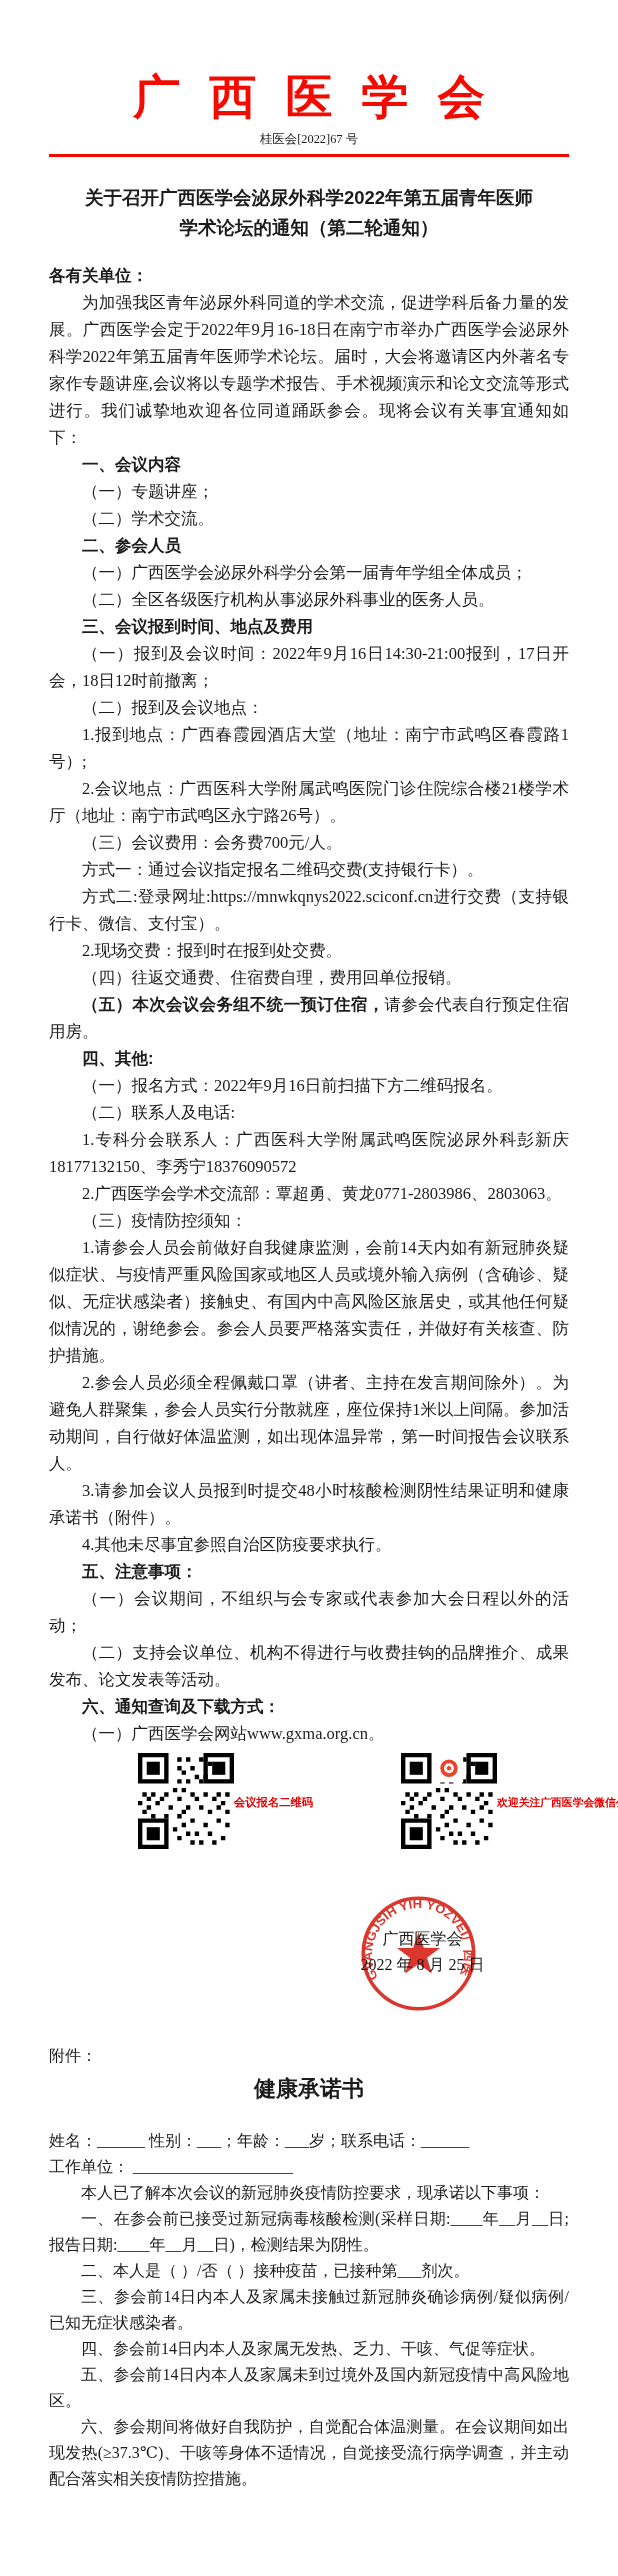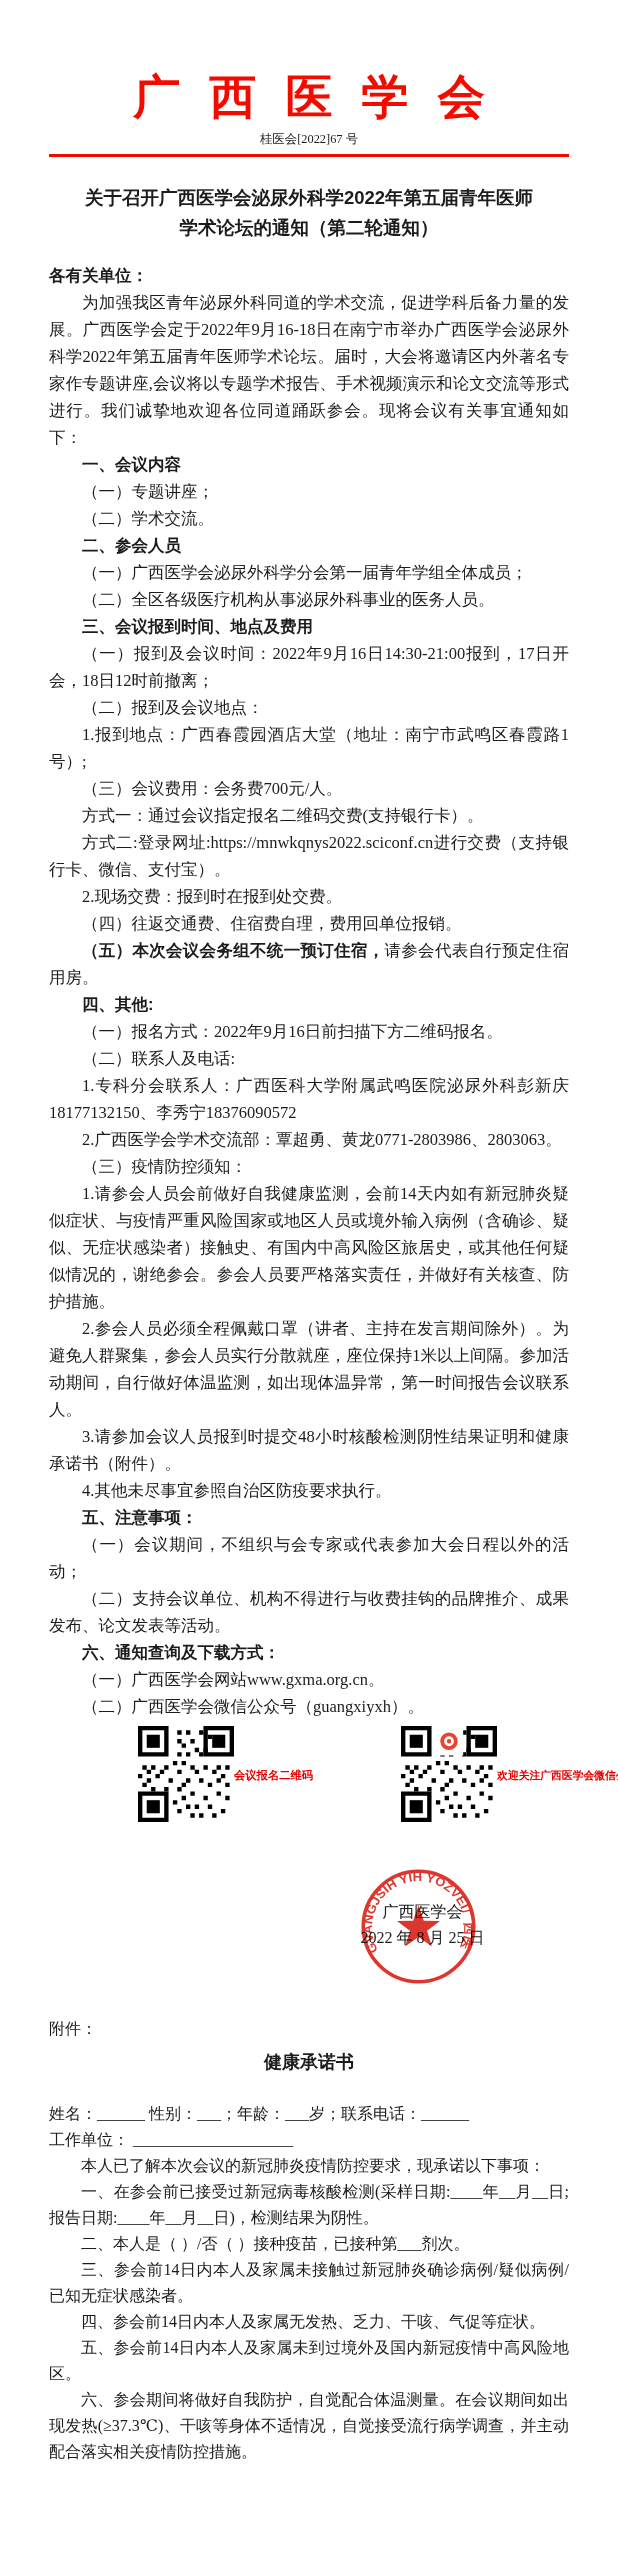--- a/index.html
+++ b/index.html
@@ -64,21 +64,21 @@
   }
   .seal{
     position:absolute;left:305px;top:-37px;width:129px;height:129px;
     mix-blend-mode:multiply;opacity:0.92;pointer-events:none;
   }
   
   .att-label{margin-top:61px;font-size:16px;line-height:23px;}
   .att-title{
     margin-top:7.2px;text-align:center;
     font-family:"Liberation Sans","DejaVu Sans",sans-serif;
-    font-weight:bold;font-size:18px;line-height:30px;
+    font-weight:bold;font-size:22px;line-height:30px;
   }
   .att-body{margin-top:24px;}
   .att-line{font-size:16px;line-height:26px;text-indent:32px;text-align:justify;}
   .att-line.flush{text-indent:0;}
 </style>
 </head>
 <body>
 
 <div class="page">
 
@@ -99,20 +99,21 @@
       <p class="p head"><b class="b"></b><span>一、会议内容</span></p>
       <p class="p"><b class="b"></b><span>（一）专题讲座；</span></p>
       <p class="p"><b class="b"></b><span>（二）学术交流。</span></p>
       <p class="p head"><b class="b"></b><span>二、参会人员</span></p>
       <p class="p"><b class="b"></b><span>（一）广西医学会泌尿外科学分会第一届青年学组全体成员；</span></p>
       <p class="p"><b class="b"></b><span>（二）全区各级医疗机构从事泌尿外科事业的医务人员。</span></p>
       <p class="p head"><b class="b"></b><span>三、会议报到时间、地点及费用</span></p>
       <p class="p"><b class="b"></b><span>（一）报到及会议时间：2022年9月16日14:30-21:00报到，17日开会，18日12时前撤离；</span></p>
       <p class="p"><b class="b"></b><span>（二）报到及会议地点：</span></p>
       <p class="p"><b class="b"></b><span>1.报到地点：广西春霞园酒店大堂（地址：南宁市武鸣区春霞路1号）;</span></p>
+      <p class="p"><b class="b"></b><span>2.会议地点：广西医科大学附属武鸣医院门诊住院综合楼21楼学术厅（地址：南宁市武鸣区永宁路26号）。</span></p>
       <p class="p"><b class="b"></b><span>（三）会议费用：会务费700元/人。</span></p>
       <p class="p"><b class="b"></b><span>方式一：通过会议指定报名二维码交费(支持银行卡）。</span></p>
       <p class="p"><b class="b"></b><span>方式二:登录网址:https://mnwkqnys2022.sciconf.cn进行交费（支持银行卡、微信、支付宝）。</span></p>
       <p class="p"><b class="b"></b><span>2.现场交费：报到时在报到处交费。</span></p>
       <p class="p"><b class="b"></b><span>（四）往返交通费、住宿费自理，费用回单位报销。</span></p>
       <p class="p"><b class="b">（五）本次会议会务组不统一预订住宿，</b><span>请参会代表自行预定住宿用房。</span></p>
       <p class="p head"><b class="b"></b><span>四、其他:</span></p>
       <p class="p"><b class="b"></b><span>（一）报名方式：2022年9月16日前扫描下方二维码报名。</span></p>
       <p class="p"><b class="b"></b><span>（二）联系人及电话:</span></p>
       <p class="p"><b class="b"></b><span>1.专科分会联系人：广西医科大学附属武鸣医院泌尿外科彭新庆18177132150、李秀宁18376090572</span></p>
@@ -120,21 +121,20 @@
       <p class="p"><b class="b"></b><span>（三）疫情防控须知：</span></p>
       <p class="p"><b class="b"></b><span>1.请参会人员会前做好自我健康监测，会前14天内如有新冠肺炎疑似症状、与疫情严重风险国家或地区人员或境外输入病例（含确诊、疑似、无症状感染者）接触史、有国内中高风险区旅居史，或其他任何疑似情况的，谢绝参会。参会人员要严格落实责任，并做好有关核查、防护措施。</span></p>
       <p class="p"><b class="b"></b><span>2.参会人员必须全程佩戴口罩（讲者、主持在发言期间除外）。为避免人群聚集，参会人员实行分散就座，座位保持1米以上间隔。参加活动期间，自行做好体温监测，如出现体温异常，第一时间报告会议联系人。</span></p>
       <p class="p"><b class="b"></b><span>3.请参加会议人员报到时提交48小时核酸检测阴性结果证明和健康承诺书（附件）。</span></p>
       <p class="p"><b class="b"></b><span>4.其他未尽事宜参照自治区防疫要求执行。</span></p>
       <p class="p head"><b class="b"></b><span>五、注意事项：</span></p>
       <p class="p"><b class="b"></b><span>（一）会议期间，不组织与会专家或代表参加大会日程以外的活动；</span></p>
       <p class="p"><b class="b"></b><span>（二）支持会议单位、机构不得进行与收费挂钩的品牌推介、成果发布、论文发表等活动。</span></p>
       <p class="p head"><b class="b"></b><span>六、通知查询及下载方式：</span></p>
       <p class="p"><b class="b"></b><span>（一）广西医学会网站www.gxma.org.cn。</span></p>
-      <p class="p"><b class="b"></b><span>（二）广西医学会微信公众号（guangxiyxh）。</span></p>
     </div>
 
   <div class="qr-row">
     <div class="qr-box left">
       <svg class="qr-img" viewBox="0 0 176 176" fill="#000" xmlns="http://www.w3.org/2000/svg">
         <g id="qrfull">
           <g id="finder">
             <path d="M0 0h56v56H0zM8 8h40v40H8z" fill-rule="evenodd"></path>
             <path d="M16 16h24v24H16z"></path>
           </g>

